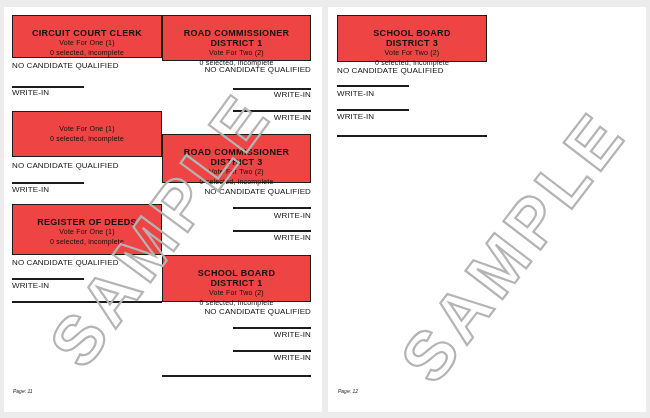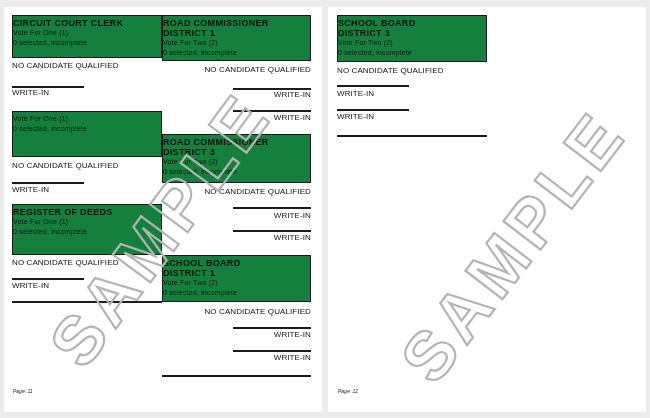--- a/index.html
+++ b/index.html
@@ -5,22 +5,22 @@
   html,body{margin:0;padding:0;}
   body{
     width:650px;height:418px;position:relative;overflow:hidden;
     background:#ececec;
     font-family:"Liberation Sans","DejaVu Sans",sans-serif;
     color:#111;
   }
   .page{position:absolute;background:#ffffff;}
   .hdr{
     position:absolute;box-sizing:border-box;
-    background:#15803d;border:1.5px solid #1c1c1c;
-    padding-top:2px;z-index:2;
+    background:#ef4444;border:1.5px solid #1c1c1c;
+    text-align:center;padding-top:12px;z-index:2;
   }
   .hdr .t{font-size:9px;font-weight:bold;line-height:10px;letter-spacing:.3px;}
   .hdr .s{font-size:7px;line-height:9.5px;letter-spacing:.2px;}
   .ncq{position:absolute;font-size:8px;line-height:9px;letter-spacing:.1px;z-index:2;}
   .wline{position:absolute;height:1.6px;background:#1c1c1c;z-index:2;}
   .wlab{position:absolute;font-size:8px;line-height:9px;letter-spacing:.1px;z-index:2;}
   .endline{position:absolute;height:1.5px;background:#1c1c1c;z-index:2;}
   .r{text-align:right;}
   .foot{position:absolute;font-size:5px;font-style:italic;color:#222;z-index:2;}
   .wm{

